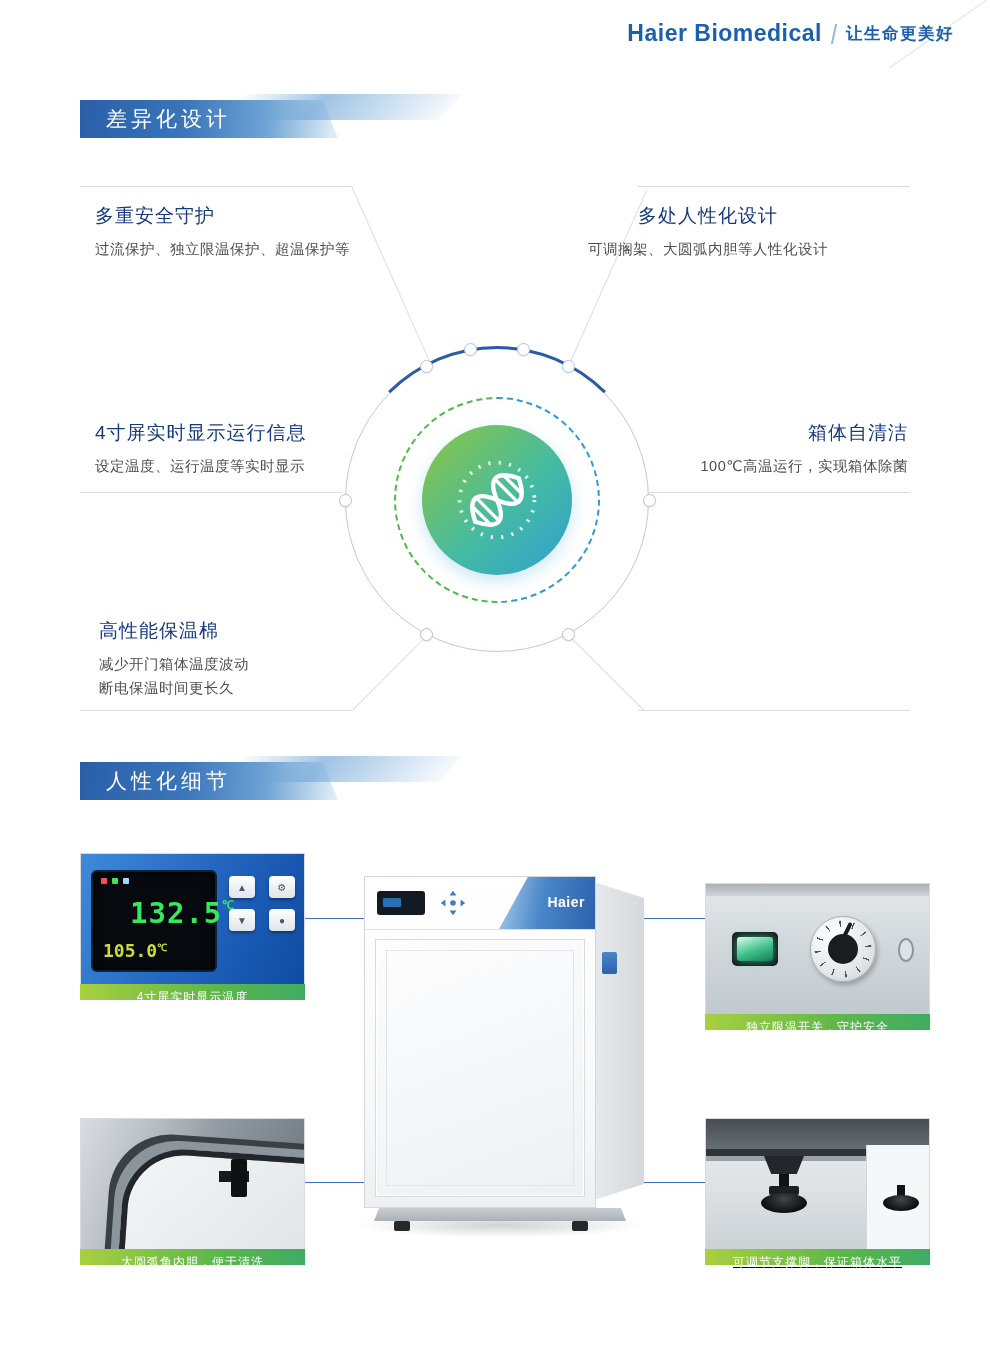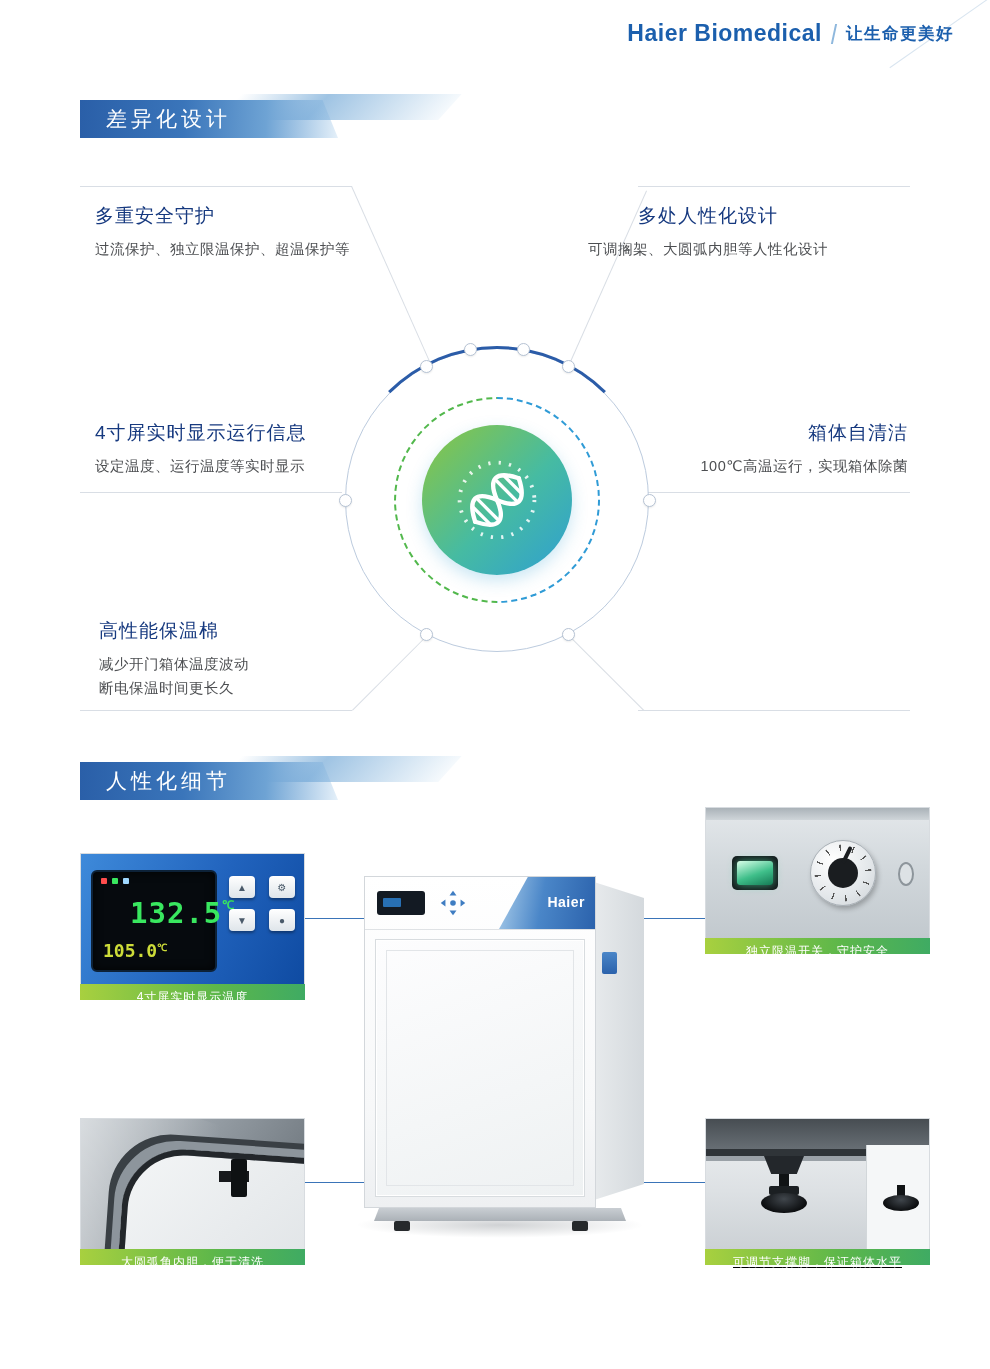--- a/index.html
+++ b/index.html
@@ -58,21 +58,21 @@
   .dashring{position:absolute;left:394px;top:397px;width:202px;height:202px;border:2px dashed;border-radius:50%;}
   .dash-g{border-color:#52b84c;clip-path:inset(-4px 50% -4px -4px);}
   .dash-b{border-color:#2f9bd6;clip-path:inset(-4px -4px -4px 50%);}
   .core{position:absolute;left:422px;top:425px;width:150px;height:150px;border-radius:50%;
     background:linear-gradient(135deg,#8dc63f 0%,#46bba2 55%,#2f9fd2 100%);
     display:flex;align-items:center;justify-content:center;box-shadow:0 6px 16px rgba(47,159,210,.25);}
   .dna{width:88px;height:88px;}
 
   
   .card{position:absolute;width:225px;}
-  .card-1{left:80px;top:853px;} .card-2{left:705px;top:807px;}
+  .card-1{left:80px;top:853px;} .card-2{left:705px;top:883px;}
   .card-3{left:80px;top:1118px;} .card-4{left:705px;top:1118px;text-decoration:underline;}
   .card-img{position:relative;height:130px;overflow:hidden;border:1px solid #d8dce0;border-bottom:none;}
   .card-cap{height:16px;line-height:27px;text-align:center;color:#fff;font-size:12px;letter-spacing:1px;
     background:linear-gradient(90deg,#a8d03f 0%,#5db74a 60%,#3fab63 100%);}
 
   
   .scene-panel{background:linear-gradient(115deg,#3e8ada 0%,#2163bd 55%,#0f4ba2 100%);}
   .lcd{position:absolute;left:10px;top:16px;width:122px;height:98px;background:#060a0e;border-radius:6px;border:2px solid #0d2238;box-shadow:inset 0 0 10px rgba(0,0,0,.8);}
   .lcd-dots{position:absolute;left:8px;top:6px;display:flex;gap:5px;}
   .lcd-dot{width:6px;height:6px;border-radius:1px;}

